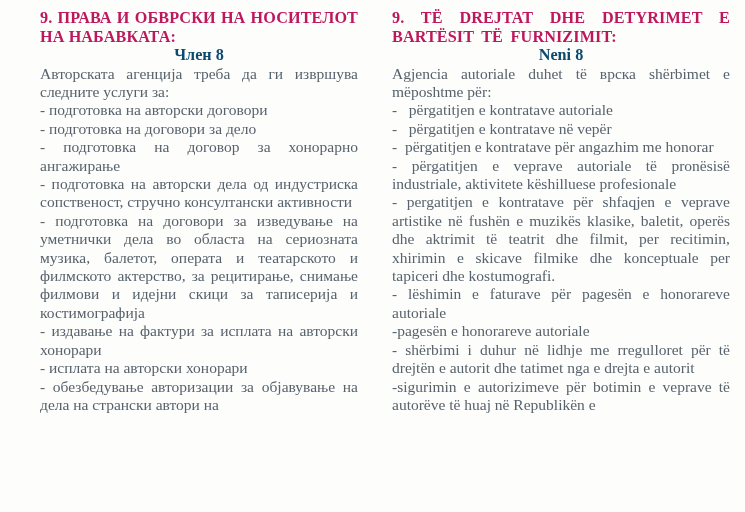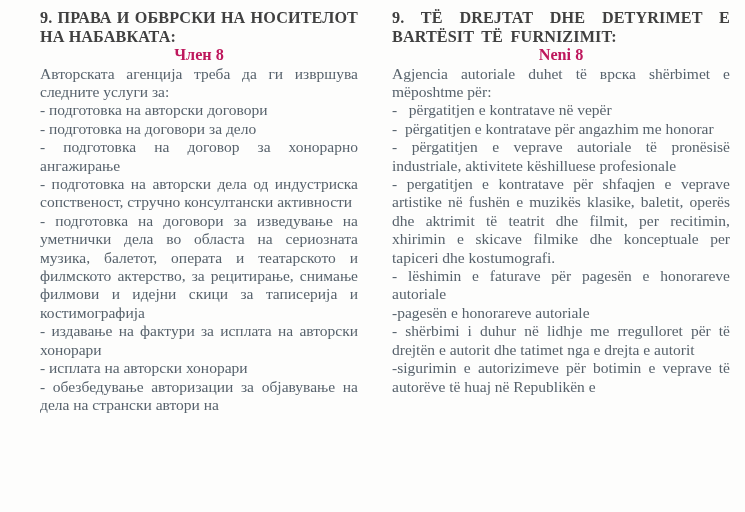--- a/index.html
+++ b/index.html
@@ -26,33 +26,33 @@
   .col {
     text-align: justify;
   }
   .col-left  { width: 318px; flex: 0 0 318px; }
   .col-right { width: 338px; flex: 0 0 338px; margin-left: 20px; }
   .section-heading {
     margin: 0;
     font-weight: bold;
     font-size: 16.2px;
     line-height: 18.6px;
-    color: #404040;
+    color: #be185d;
     letter-spacing: 0.1px;
     text-align: justify;
   }
   .col-right .section-heading {
     word-spacing: 3.5px;
   }
   .article-title {
     margin: 0;
     font-weight: bold;
     font-size: 16.2px;
     line-height: 18.4px;
-    color: #be185d;
+    color: #0c4a6e;
     text-align: center;
   }
   .intro, .item {
     margin: 0;
     white-space: pre-wrap;
   }
 </style>
 </head>
 <body>
 
@@ -69,20 +69,21 @@
     <p class="item">- подготовка на договори за изведување на уметнички дела во областа на сериозната музика, балетот, операта и театарското и филмското актерство, за рецитирање, снимање филмови и идејни скици за таписерија и костимографија</p>
     <p class="item">- издавање на фактури за исплата на авторски хонорари</p>
     <p class="item">- исплата на авторски хонорари</p>
     <p class="item">- обезбедување авторизации за објавување на дела на странски автори на</p>
   </div>
 
   <div class="col col-right">
     <h2 class="section-heading">9. TË DREJTAT DHE DETYRIMET E BARTËSIT TË FURNIZIMIT:</h2>
     <div class="article-title">Neni 8</div>
     <p class="intro">Agjencia autoriale duhet të врска shërbimet e mëposhtme për:</p>
+    <p class="item">-   përgatitjen e kontratave autoriale</p>
     <p class="item">-   përgatitjen e kontratave në vepër</p>
     <p class="item">-  përgatitjen e kontratave për angazhim me honorar</p>
     <p class="item">- përgatitjen e veprave autoriale të pronësisë industriale, aktivitete këshilluese profesionale</p>
     <p class="item">- pergatitjen e kontratave për shfaqjen e veprave artistike në fushën e muzikës klasike, baletit, operës dhe aktrimit të teatrit dhe filmit, per recitimin, xhirimin e skicave filmike dhe konceptuale per tapiceri dhe kostumografi.</p>
     <p class="item">- lëshimin e faturave për pagesën e honorareve autoriale</p>
     <p class="item">-pagesën e honorareve autoriale</p>
     <p class="item">- shërbimi i duhur në lidhje me rregulloret për të drejtën e autorit dhe tatimet nga e drejta e autorit</p>
     <p class="item">-sigurimin e autorizimeve për botimin e veprave të autorëve të huaj në Republikën e</p>
   </div>
 

